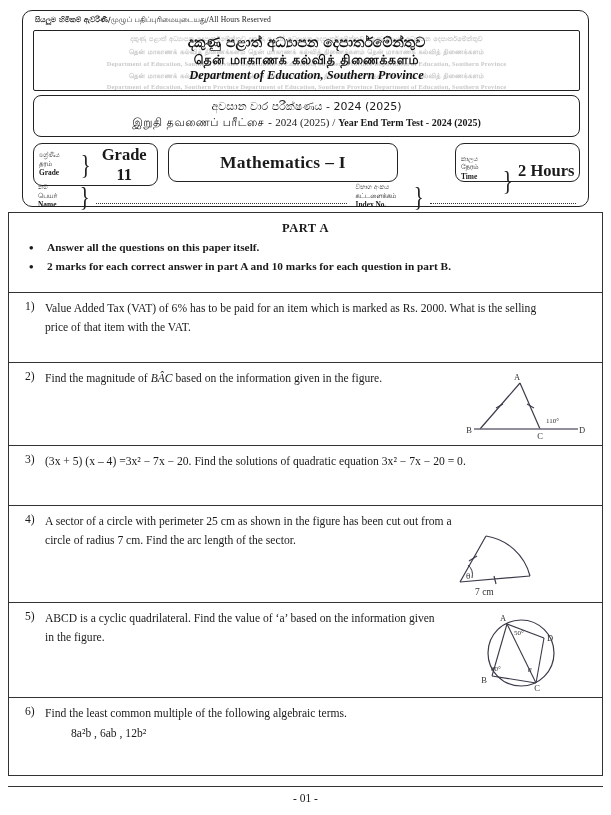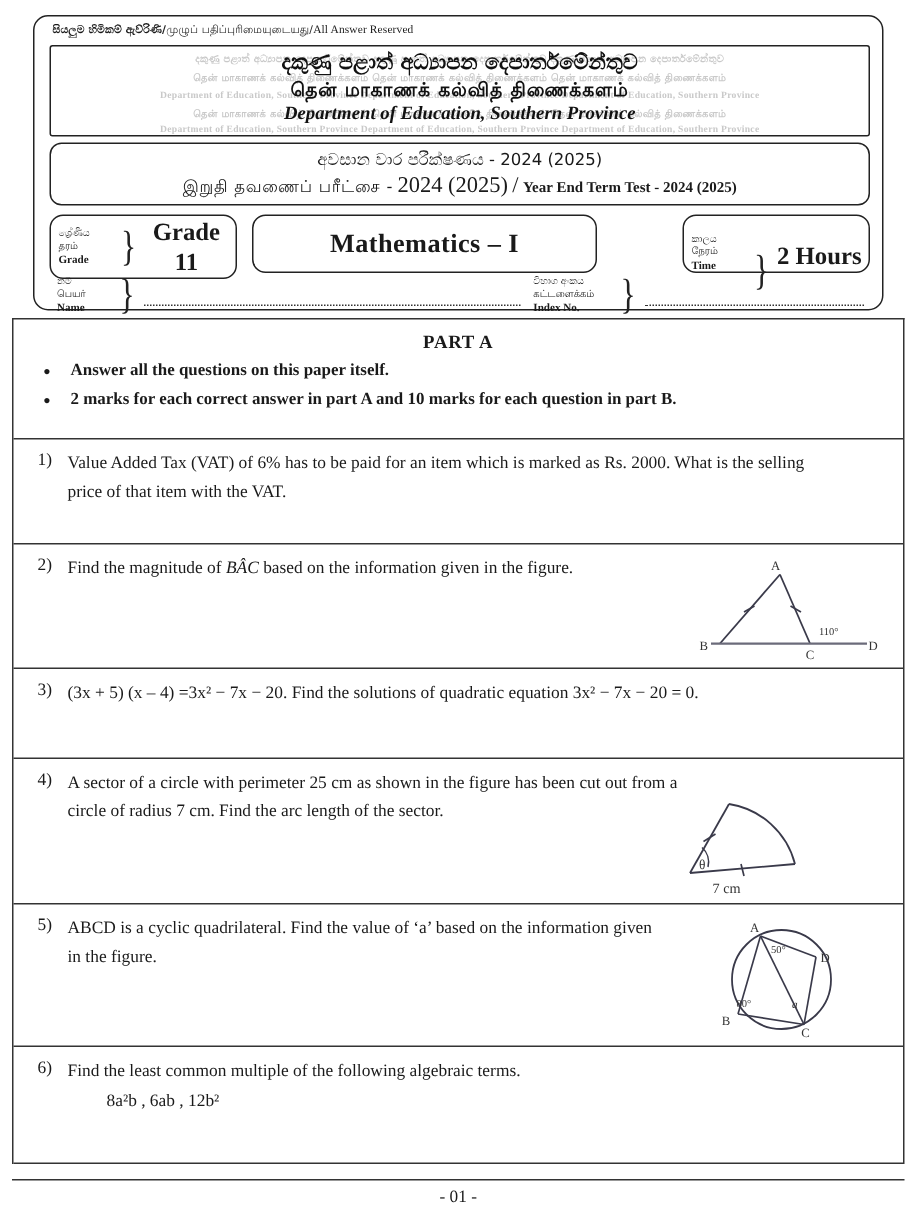--- a/index.html
+++ b/index.html
@@ -103,21 +103,21 @@
     font-size: 11px;
     margin-top: 4px;
     line-height: 1.3;
   }
   .exam-ta {
     font-size: 11.5px;
     line-height: 1.45;
   }
   .exam-ta .tam { font-family: "DejaVu Sans", sans-serif; font-size: 11px; letter-spacing: 0.5px;}
   .exam-ta .eng { font-family: "Liberation Serif", serif; font-weight: bold; font-size: 10px; }
-  .exam-ta .mid { font-family: "Liberation Serif", serif; font-size: 15px; }
+  .exam-ta .mid { font-family: "Liberation Serif", serif; font-size: 11px; }
 
   .grade-box {
     position: absolute;
     left: 10px; top: 132px;
     width: 125px; height: 43px;
     border: 1.3px solid #222;
     border-radius: 9px;
     display: flex; align-items: center;
     background: #fff;
   }
@@ -264,21 +264,21 @@
   .fig text { font-family: "Liberation Serif", serif; fill: #333; }
 </style>
 </head>
 <body>
 
 <div class="page">
 
   <div class="header-outer">
 
     <div class="rights-line">
-      <span class="si">සියලුම හිමිකම් ඇව්රිණි/</span><span class="ta">முழுப் பதிப்புரிமையுடையது/</span><span>All Answer Reserved</span>
+      <span class="si">සියලුම හිමිකම් ඇව්රිණි/</span><span class="ta">முழுப் பதிப்புரிமையுடையது/</span><span>All Hours Reserved</span>
     </div>
 
     <div class="dept-box">
       <div class="wm l1">දකුණු පළාත් අධ්‍යාපන දෙපාර්තමේන්තුව දකුණු පළාත් අධ්‍යාපන දෙපාර්තමේන්තුව දකුණු පළාත් අධ්‍යාපන දෙපාර්තමේන්තුව</div>
       <div class="wm l2">தென் மாகாணக் கல்வித் திணைக்களம் தென் மாகாணக் கல்வித் திணைக்களம் தென் மாகாணக் கல்வித் திணைக்களம்</div>
       <div class="wm l3">Department of Education, Southern Province Department of Education, Southern Province Department of Education, Southern Province</div>
       <div class="wm l4">தென் மாகாணக் கல்வித் திணைக்களம் தென் மாகாணக் கல்வித் திணைக்களம் தென் மாகாணக் கல்வித் திணைக்களம்</div>
       <div class="wm l5">Department of Education, Southern Province Department of Education, Southern Province Department of Education, Southern Province</div>
       <div class="dept-titles">
         <div class="dept-si">දකුණු පළාත් අධ්‍යාපන දෙපාර්තමේන්තුව</div>

